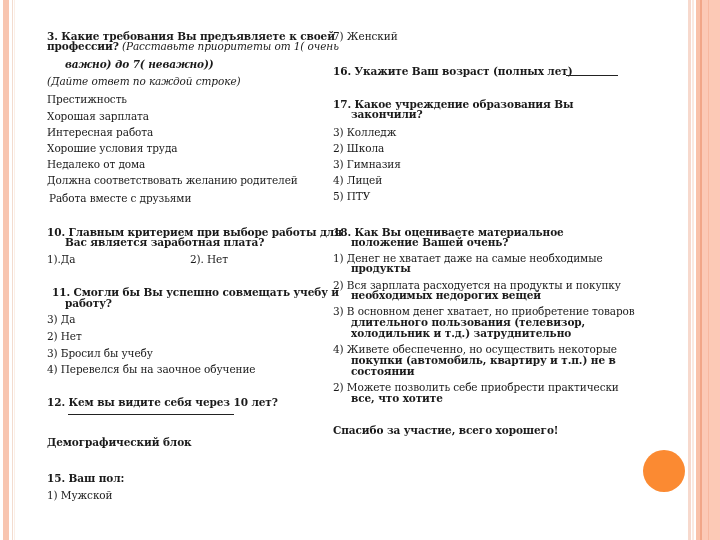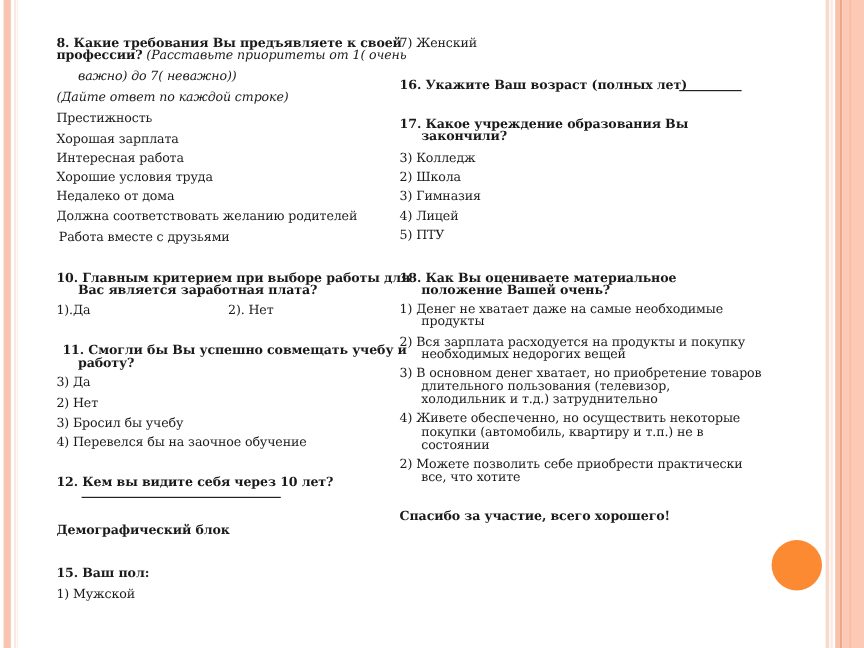--- a/index.html
+++ b/index.html
@@ -21,38 +21,38 @@
     .r5 { left: 708px; width: 1px; background: #f7b8a0; }
 
     .dot {
       position: absolute; left: 643px; top: 450px; width: 42px; height: 42px;
       border-radius: 50%; background: #fb8a32;
     }
 
     .t { position: absolute; font-size: 10.5px; line-height: 12px; white-space: nowrap; letter-spacing: -0.1px; }
     .b { font-weight: bold; }
     .i { font-style: italic; }
-    .ind { padding-left: 18px; }
+    .ind { padding-left: 18px; font-weight: bold; }
     .line { position: absolute; height: 1px; background: #222; }
   </style>
 </head>
 <body>
 
 <div class="stripe l1"></div>
 <div class="stripe l2"></div>
 <div class="stripe l3"></div>
 <div class="stripe r0"></div>
 <div class="stripe r1"></div>
 <div class="stripe r2"></div>
 <div class="stripe r3"></div>
 <div class="stripe r4"></div>
 <div class="stripe r5"></div>
 <div class="dot"></div>
 
-<div class="t b" style="left:47px;top:30px">8. Какие требования Вы предъявляете к своей</div>
+<div class="t b" style="left:47px;top:30px">3. Какие требования Вы предъявляете к своей</div>
 <div class="t" style="left:47px;top:40px"><span class="b">профессии?</span> <span class="i">(Расставьте приоритеты от 1( очень</span></div>
 <div class="t i ind" style="left:47px;top:58px">важно) до 7( неважно))</div>
 <div class="t i" style="left:47px;top:75px">(Дайте ответ по каждой строке)</div>
 <div class="t" style="left:47px;top:93px">Престижность</div>
 <div class="t" style="left:47px;top:110px">Хорошая зарплата</div>
 <div class="t" style="left:47px;top:126px">Интересная работа</div>
 <div class="t" style="left:47px;top:142px">Хорошие условия труда</div>
 <div class="t" style="left:47px;top:158px">Недалеко от дома</div>
 <div class="t" style="left:47px;top:174px">Должна соответствовать желанию родителей</div>
 <div class="t" style="left:49px;top:192px">Работа вместе с друзьями</div>

